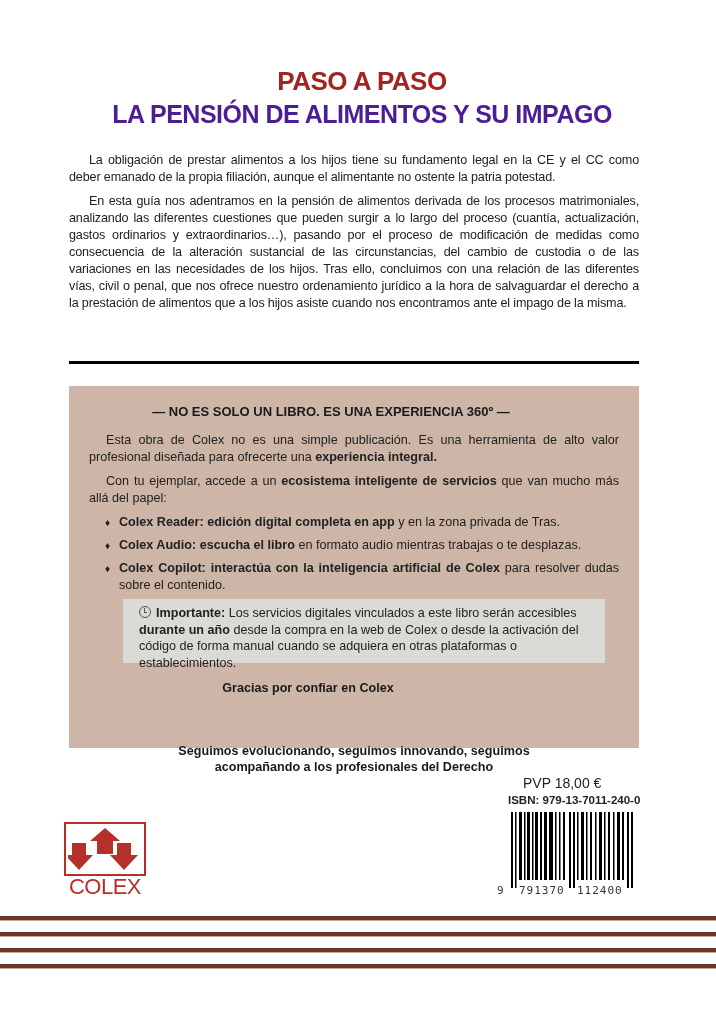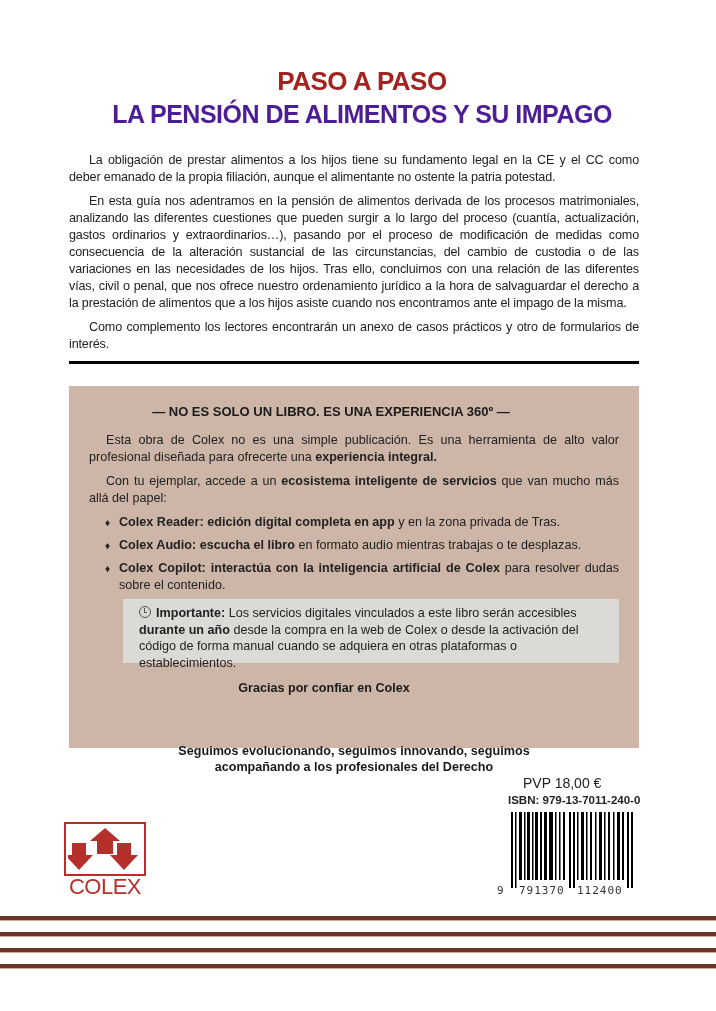--- a/index.html
+++ b/index.html
@@ -14,46 +14,45 @@
   .intro p { margin:0 0 7px 0; text-indent:20px; }
   .rule { position:absolute; left:69px; width:570px; top:361px; height:3px; background:#000; }
   .box { position:absolute; left:69px; top:386px; width:570px; height:362px; background:#cdb5a7; }
   .box-head { position:absolute; top:18px; left:0; width:524px; text-align:center; font-weight:bold; font-size:13px; color:#1a1a1a; }
   .box-body { position:absolute; top:46px; left:20px; width:530px; font-size:12.6px; line-height:17px; color:#222; text-align:justify; }
   .box-body p { margin:0 0 7px 0; text-indent:17px; }
   .box-body ul { list-style:none; margin:0; padding:0 0 0 16px; }
   .box-body li { position:relative; padding-left:14px; margin-bottom:6px; }
   .bullet { position:absolute; left:0; top:0; font-size:10px; }
   .note { position:absolute; left:54px; top:213px; width:460px; height:52px; background:#dcdad7;
-          padding:6px 20px 6px 16px; font-size:12.6px; line-height:16.5px; color:#222; }
+          padding:6px 6px 6px 16px; font-size:12.6px; line-height:16.5px; color:#222; }
   .note-icon { display:inline-block; width:10px; height:10px; border:1px solid #555; border-radius:50%; position:relative; top:1px; margin-right:5px; }
   .note-icon::after { content:""; position:absolute; left:4px; top:1px; width:1px; height:4px; background:#555; }
   .note-icon::before { content:""; position:absolute; left:4px; top:5px; width:3px; height:1px; background:#555; }
-  .thanks { position:absolute; left:16px; width:478px; text-align:center; font-weight:bold; font-size:12.6px; color:#1a1a1a; }
+  .thanks { position:absolute; left:0; width:478px; text-align:center; font-weight:bold; font-size:12.6px; color:#1a1a1a; }
   .th1 { top:295px; }
   .th2 { top:317px; line-height:16px;margin-top:40px; }
   .price { position:absolute; left:523px; top:775px; font-size:14px; color:#222; }
   .isbn { position:absolute; left:508px; top:794px; font-size:11.5px; color:#222;font-weight:bold; }
   .barcode { position:absolute; left:511px; top:812px; width:124px; height:78px; }
   .bc-digits { position:absolute; top:884px; font-family:"DejaVu Sans Mono", monospace; font-size:11px; color:#333; letter-spacing:1px; }
   .logo { position:absolute; left:64px; top:822px; width:82px; height:78px; }
   .logo-box { position:absolute; left:0; top:0; width:78px; height:50px; border:2px solid #b5302b; }
   .logo-text { position:absolute; left:0; top:52px; width:82px; text-align:center; font-size:22px; color:#b5302b; font-family:"Liberation Sans", sans-serif; letter-spacing:-0.5px; }
   .stripe { position:absolute; left:0; width:716px; height:4px; background:#6a3626; border-bottom:1px solid #c8a99a; }
 </style>
 </head>
 <body>
 
 <div class="title t1">PASO A PASO</div>
 <div class="title t2">LA PENSIÓN DE ALIMENTOS Y SU IMPAGO</div>
 
 <div class="intro">
   <p>La obligación de prestar alimentos a los hijos tiene su fundamento legal en la CE y el CC como deber emanado de la propia filiación, aunque el alimentante no ostente la patria potestad.</p>
   <p>En esta guía nos adentramos en la pensión de alimentos derivada de los procesos matrimoniales, analizando las diferentes cuestiones que pueden surgir a lo largo del proceso (cuantía, actualización, gastos ordinarios y extraordinarios…), pasando por el proceso de modificación de medidas como consecuencia de la alteración sustancial de las circunstancias, del cambio de custodia o de las variaciones en las necesidades de los hijos. Tras ello, concluimos con una relación de las diferentes vías, civil o penal, que nos ofrece nuestro ordenamiento jurídico a la hora de salvaguardar el derecho a la prestación de alimentos que a los hijos asiste cuando nos encontramos ante el impago de la misma.</p>
-  <p>Como complemento los lectores encontrarán un anexo de casos prácticos y otro de formularios de interés.</p>
 </div>
 
 <div class="rule"></div>
 
 <div class="box">
   <div class="box-head">— NO ES SOLO UN LIBRO. ES UNA EXPERIENCIA 360º —</div>
   <div class="box-body">
     <p><span>Esta obra de Colex no es una simple publicación. Es una herramienta de alto valor profesional diseñada para ofrecerte una </span><b>experiencia integral.</b></p>
     <p><span>Con tu ejemplar, accede a un </span><b>ecosistema inteligente de servicios</b><span> que van mucho más allá del papel:</span></p>
     <ul>

